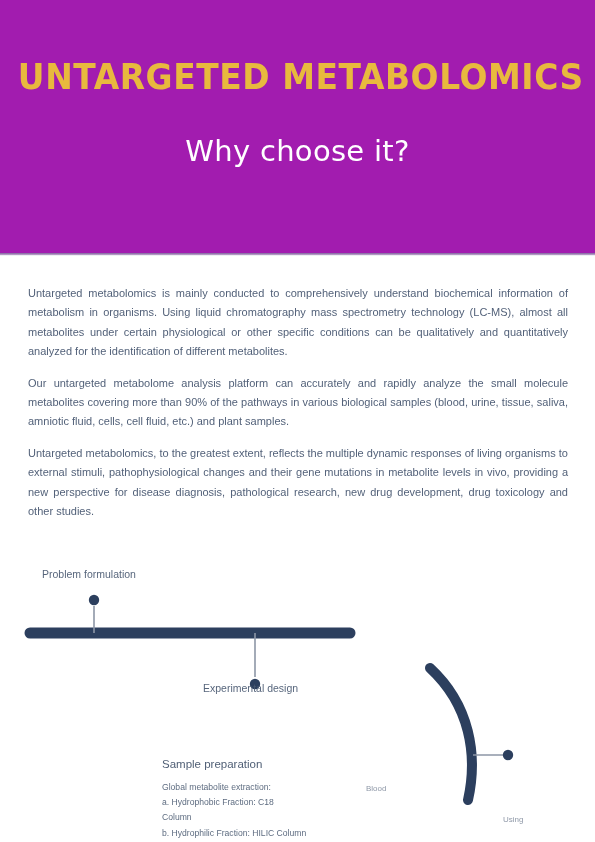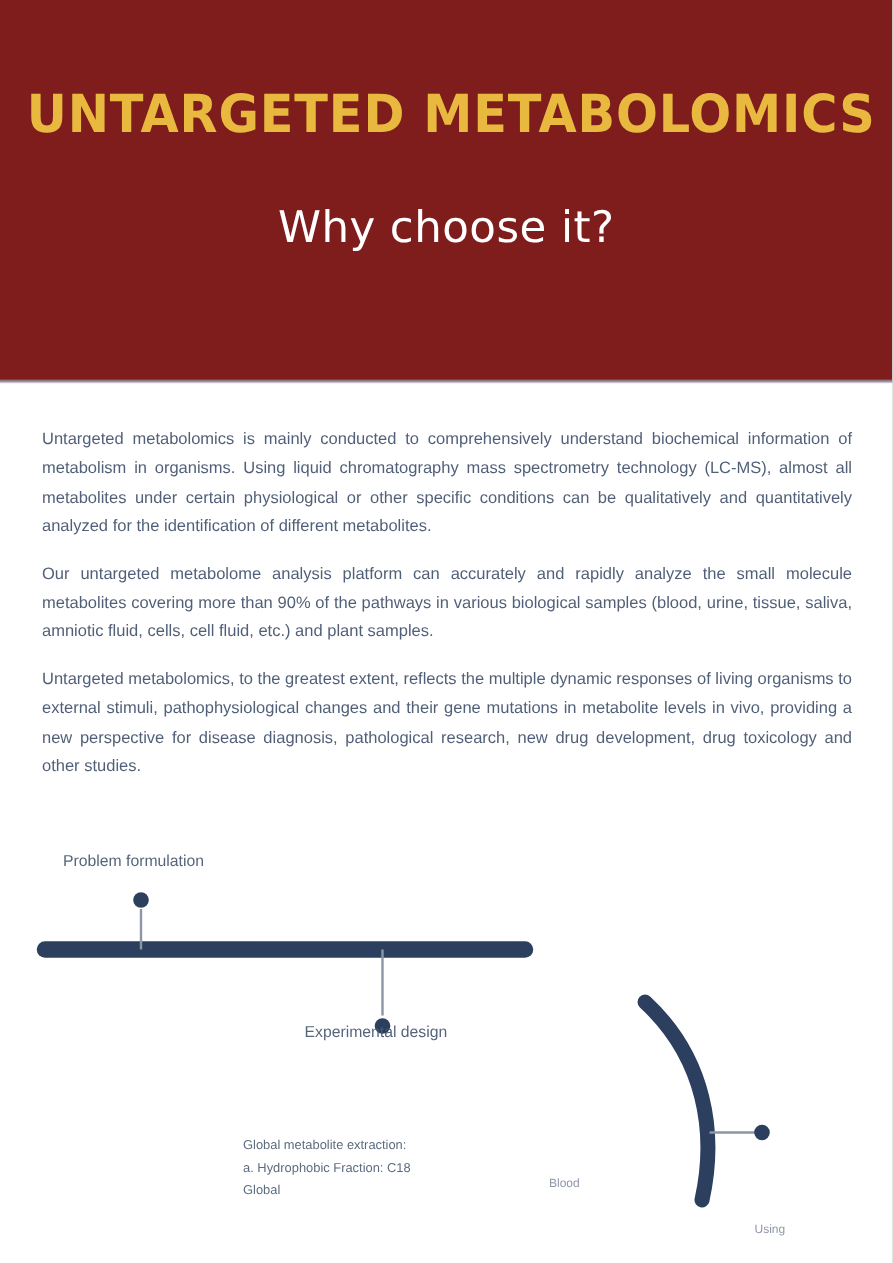--- a/index.html
+++ b/index.html
@@ -20,21 +20,21 @@
     box-shadow: 0 0 0 1px #cfcfcf;
   }
 
   
   .banner {
     position: absolute;
     left: 0;
     top: 0;
     width: 595px;
     height: 255px;
-    background: #7f1d1d;
+    background: #a21caf;
   }
   .banner-title {
     position: absolute;
     left: 0;
     top: 55px;
     width: 595px;
     text-align: center;
     color: #e8b93e;
     font-family: "DejaVu Sans", sans-serif;
     font-weight: 700;
@@ -177,18 +177,20 @@
   <div class="dg-label lbl-problem">Problem formulation</div>
 
   <div class="dg-label lbl-exp">Experimental design</div>
 
 
   <div class="dg-label lbl-blood">Blood</div>
 
   <div class="dg-label lbl-tissue">Using</div>
 
   <div class="prep-block">
+    <div class="prep-title">Sample preparation</div>
     <div class="prep-line">Global metabolite extraction:</div>
     <div class="prep-line">a. Hydrophobic Fraction: C18</div>
-    <div class="prep-line">Global</div>
+    <div class="prep-line">Column</div>
+    <div class="prep-line">b. Hydrophilic Fraction: HILIC Column</div>
   </div>
 
 </div>
 
 </body></html>

